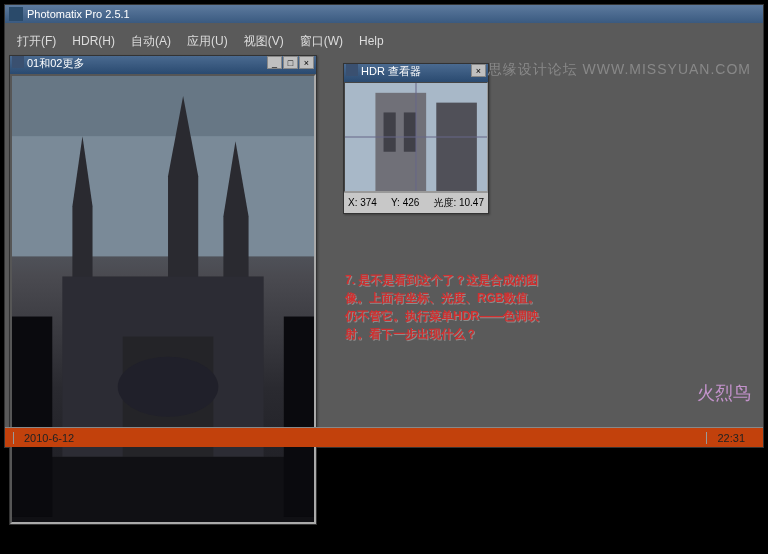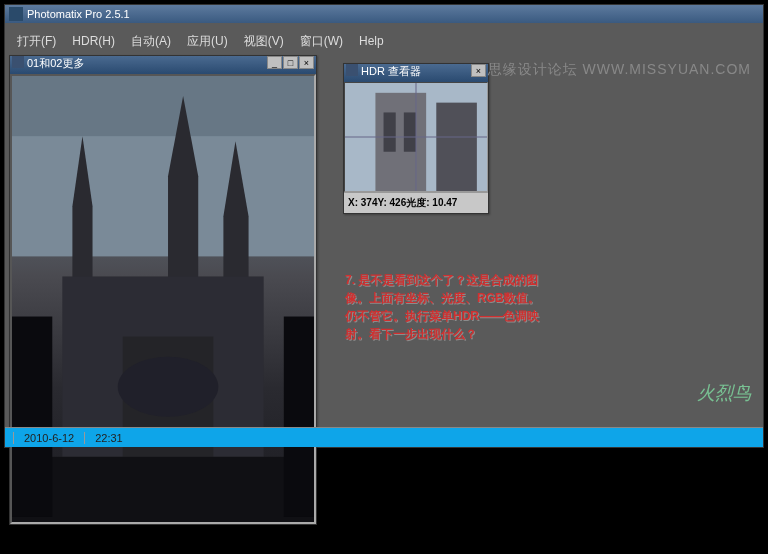--- a/index.html
+++ b/index.html
@@ -14,26 +14,26 @@
 .child-titlebar { height: 18px; background: linear-gradient(#4a6a90, #2a4a70); display: flex; align-items: flex-start; padding: 0 2px; color: #fff; font-size: 11px; }
 .child-icon { width: 12px; height: 12px; background: #3a5070; margin-right: 3px; }
 .child-title { flex: 1; }
 .win-btns { display: flex; gap: 1px; }
 .win-btn { width: 15px; height: 13px; background: #c0c0c0; border: 1px solid #888; font-size: 9px; display: flex; align-items: center; justify-content: center; color: #000; cursor: pointer; }
 .image-area { width: 100%; height: calc(100% - 18px); background: linear-gradient(180deg, #8a9aa8 0%, #6a7a88 15%, #4a4a50 45%, #2a2a30 70%, #1a1a20 100%); position: relative; overflow: hidden; border: 2px inset #aaa; }
 .church-svg { width: 100%; height: 100%; }
 .hdr-window { left: 338px; top: 12px; width: 146px; }
 .hdr-image { width: 100%; height: 110px; background: linear-gradient(180deg, #b8c8d8 0%, #888890 40%, #484850 100%); border: 1px inset #999; position: relative; }
 .hdr-info { padding: 3px 4px; font-size: 10px; background: #c8c8c8; border-top: 1px solid #999; line-height: 1.4; }
-.hdr-row { display: flex; justify-content: flex-start; font-weight: bold; }
+.hdr-row { display: flex; justify-content: space-between; }
 .doc-window { left: 4px; top: 4px; width: 308px; height: 470px; }
 .annotation { position: absolute; left: 340px; top: 220px; width: 200px; font-size: 12px; color: #d03030; font-weight: bold; line-height: 1.5; text-shadow: 1px 1px 0 rgba(255,255,255,0.3); }
 .watermark-tr { position: absolute; top: 10px; right: 12px; font-size: 14px; color: #888; letter-spacing: 1px; }
-.watermark-br { position: absolute; bottom: 30px; right: 12px; font-size: 18px; color: #86efac; font-style: italic; opacity: 0.7; }
-.statusbar { position: absolute; bottom: 0; left: 0; right: 0; height: 20px; background: #0ea5e9; border-top: 1px solid #888; display: flex; align-items: center; justify-content: flex-start; padding: 0 8px; font-size: 11px; color: #222; }
+.watermark-br { position: absolute; bottom: 30px; right: 12px; font-size: 18px; color: #f0abfc; opacity: 0.7; }
+.statusbar { position: absolute; bottom: 0; left: 0; right: 0; height: 20px; background: #c2410c; border-top: 1px solid #888; display: flex; align-items: center; justify-content: space-between; padding: 0 8px; font-size: 11px; color: #222; }
 .status-seg { padding: 0 10px; border-left: 1px solid #999; }
 </style>
 </head>
 <body>
 
 <div class="app-window">
   <div class="titlebar">
     <div class="titlebar-icon"></div>
     <span>Photomatix Pro 2.5.1</span>
   </div>

